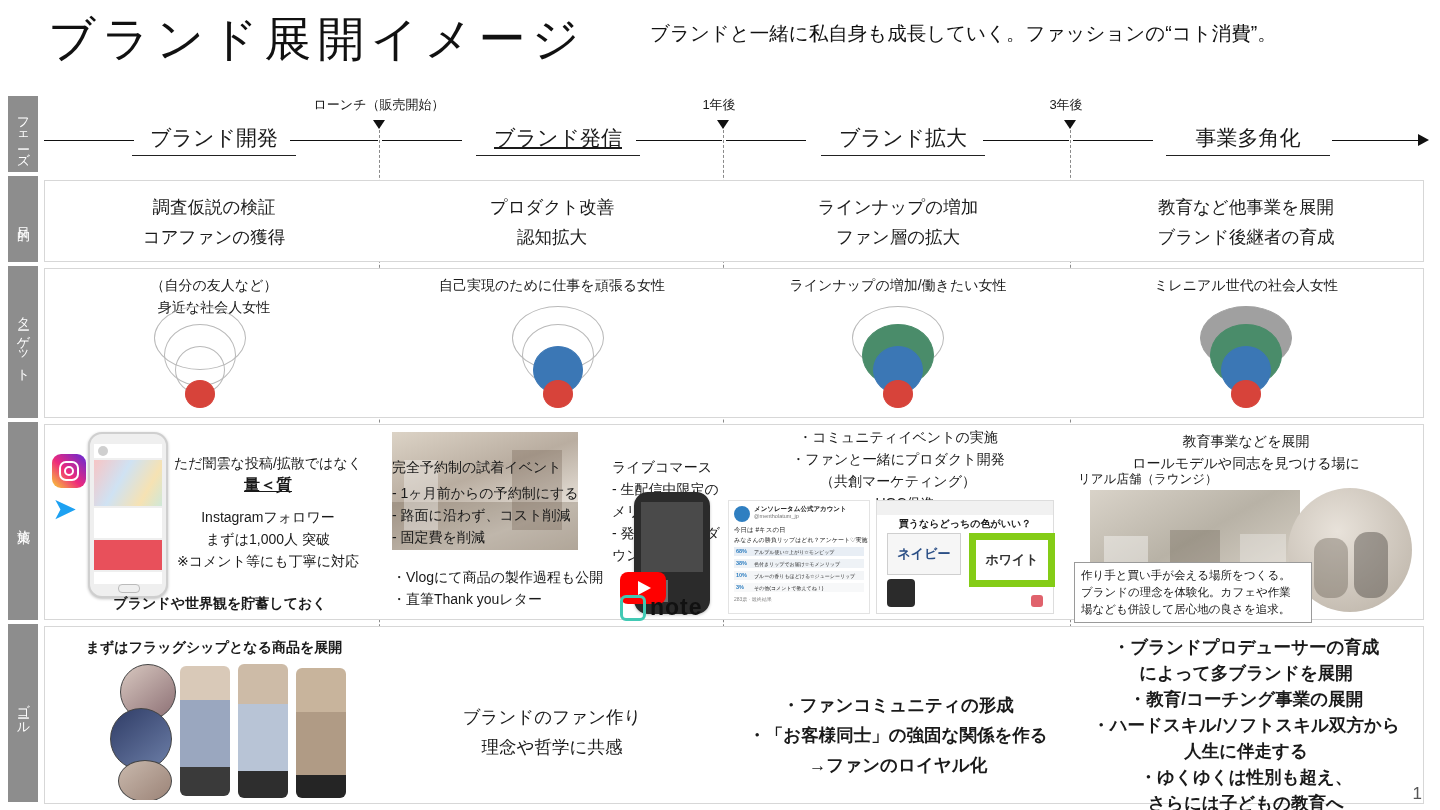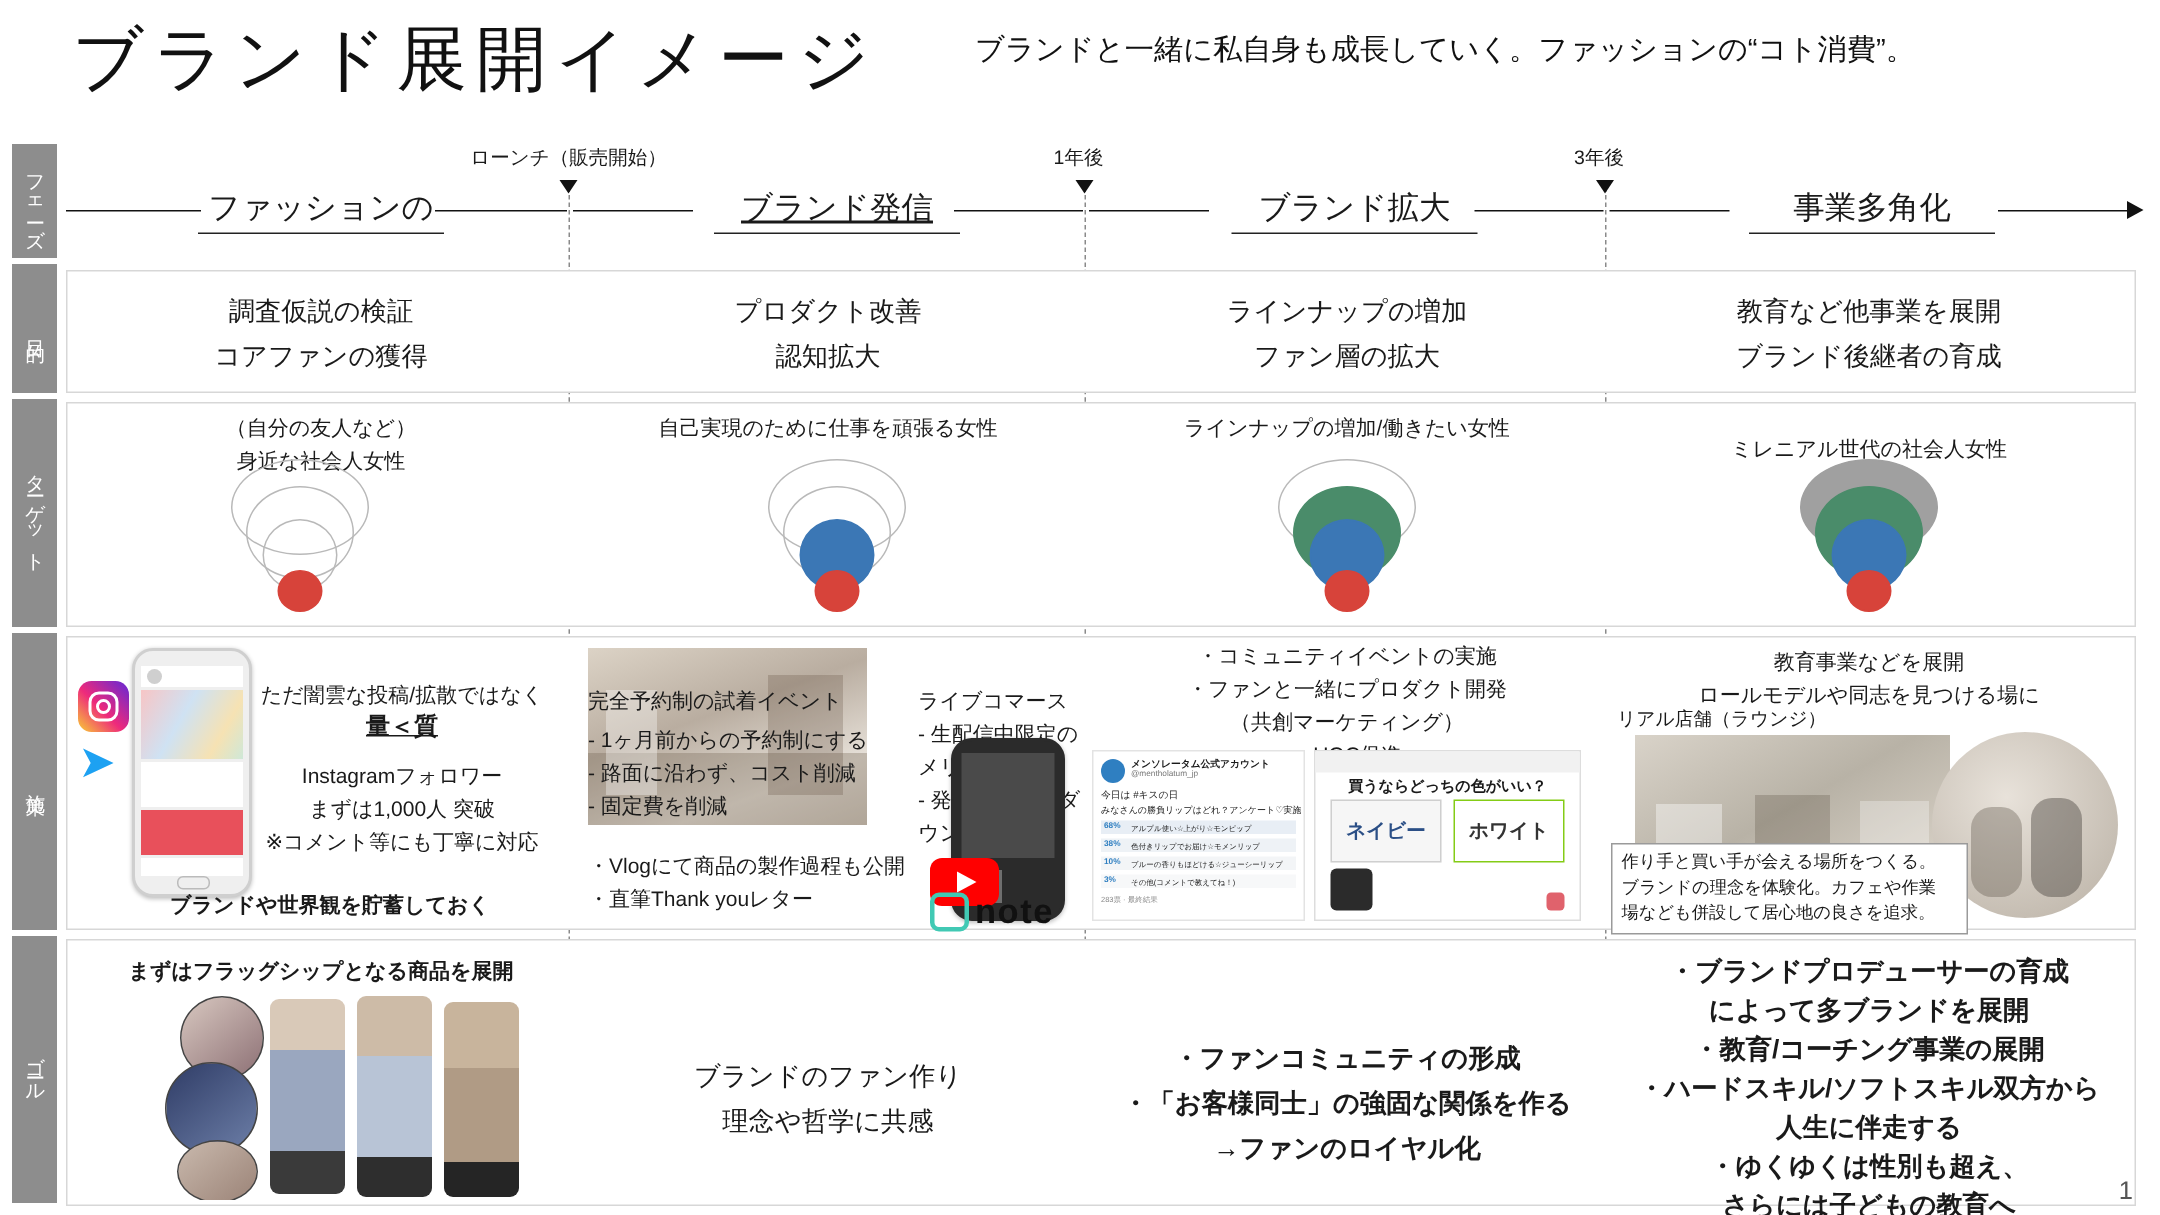--- a/index.html
+++ b/index.html
@@ -122,21 +122,21 @@
 <div class="tri-right" style="left:1418px;"></div>
 
 <div class="tri" style="left:373px;top:120px;"></div>
 <div class="tri" style="left:717px;top:120px;"></div>
 <div class="tri" style="left:1064px;top:120px;"></div>
 
 <div class="milestone" style="left:291px;top:96px;width:176px;">ローンチ（販売開始）</div>
 <div class="milestone" style="left:665px;top:96px;width:108px;">1年後</div>
 <div class="milestone" style="left:1012px;top:96px;width:108px;">3年後</div>
 
-<div class="phase-label" style="left:132px;width:164px;">ファッションの</div>
+<div class="phase-label" style="left:132px;width:164px;">ブランド開発</div>
 <div class="phase-label" style="left:476px;width:164px;text-decoration:underline;">ブランド発信</div>
 <div class="phase-label" style="left:821px;width:164px;">ブランド拡大</div>
 <div class="phase-label" style="left:1166px;width:164px;">事業多角化</div>
 
 <div class="rowbox" style="left:44px;top:180px;width:1378px;height:80px;"></div>
 <div class="cell c-main" style="left:46px;top:192px;width:336px;">
   <div>調査仮説の検証</div>
   <div>コアファンの獲得</div>
 </div>
 <div class="cell c-main" style="left:382px;top:192px;width:340px;">
@@ -157,21 +157,21 @@
 <div class="cell c-sm" style="left:46px;top:274px;width:336px;">
   <div>（自分の友人など）</div>
   <div>身近な社会人女性</div>
 </div>
 <div class="cell c-sm" style="left:382px;top:274px;width:340px;">
   <div>自己実現のために仕事を頑張る女性</div>
 </div>
 <div class="cell c-sm" style="left:726px;top:274px;width:344px;">
   <div>ラインナップの増加/働きたい女性</div>
 </div>
-<div class="cell c-sm" style="left:1072px;top:288px;width:348px;">
+<div class="cell c-sm" style="left:1072px;top:274px;width:348px;">
   <div>ミレニアル世代の社会人女性</div>
 </div>
 
 <div class="venn" style="left:150px;top:306px;width:100px;height:106px;">
   <div class="ring" style="left:4px;top:0;width:92px;height:64px;"></div>
   <div class="ring" style="left:14px;top:18px;width:72px;height:62px;"></div>
   <div class="ring" style="left:25px;top:40px;width:50px;height:48px;"></div>
   <div class="ring" style="left:35px;top:74px;width:30px;height:28px;background:#d7433a;border-color:#d7433a;"></div>
 </div>
 
@@ -279,21 +279,21 @@
   <div style="position:absolute;left:5px;top:82px;width:130px;height:9px;background:#f7f8f9;">
     <span style="position:absolute;left:2px;top:1px;font-size:5.5px;font-weight:bold;color:#2f7fc1;">3%</span>
     <span style="position:absolute;left:20px;top:1.5px;font-size:5px;">その他(コメントで教えてね！)</span>
   </div>
   <div style="position:absolute;left:5px;top:95px;font-size:5px;color:#888;">283票 · 最終結果</div>
 </div>
 <div style="position:absolute;left:876px;top:500px;width:176px;height:112px;background:#fff;border:1px solid #ddd;">
   <div style="position:absolute;left:0;top:0;width:176px;height:14px;background:#f1f1f1;"></div>
   <div style="position:absolute;left:0;top:16px;width:176px;text-align:center;font-size:10px;font-weight:bold;">買うならどっちの色がいい？</div>
   <div style="position:absolute;left:10px;top:32px;width:72px;height:40px;border:1px solid #cfcfcf;background:#f6f6f6;display:flex;align-items:center;justify-content:center;font-size:13px;color:#2b4f86;font-weight:bold;">ネイビー</div>
-  <div style="position:absolute;left:92px;top:32px;width:72px;height:40px;border:1px solid #84cc16;background:#fff;display:flex;align-items:center;justify-content:center;font-size:13px;color:#333;font-weight:bold;">ホワイト</div>
+  <div style="position:absolute;left:92px;top:32px;width:72px;height:40px;border:7px solid #84cc16;background:#fff;display:flex;align-items:center;justify-content:center;font-size:13px;color:#333;font-weight:bold;">ホワイト</div>
   <div style="position:absolute;left:10px;top:78px;width:28px;height:28px;background:#2b2b2b;border-radius:4px;"></div>
   <div style="position:absolute;right:10px;bottom:6px;width:12px;height:12px;background:#e0626c;border-radius:3px;"></div>
 </div>
 
 <div class="cell c-sm" style="left:1072px;top:430px;width:348px;">
   <div>教育事業などを展開</div>
   <div>ロールモデルや同志を見つける場に</div>
 </div>
 <div class="cell c-xs left" style="left:1078px;top:470px;width:180px;">リアル店舗（ラウンジ）</div>
 <div class="photo" style="left:1090px;top:490px;width:210px;height:120px;background:linear-gradient(150deg,#d9d3c9,#b8b2a6 45%,#e4ddd3);">

